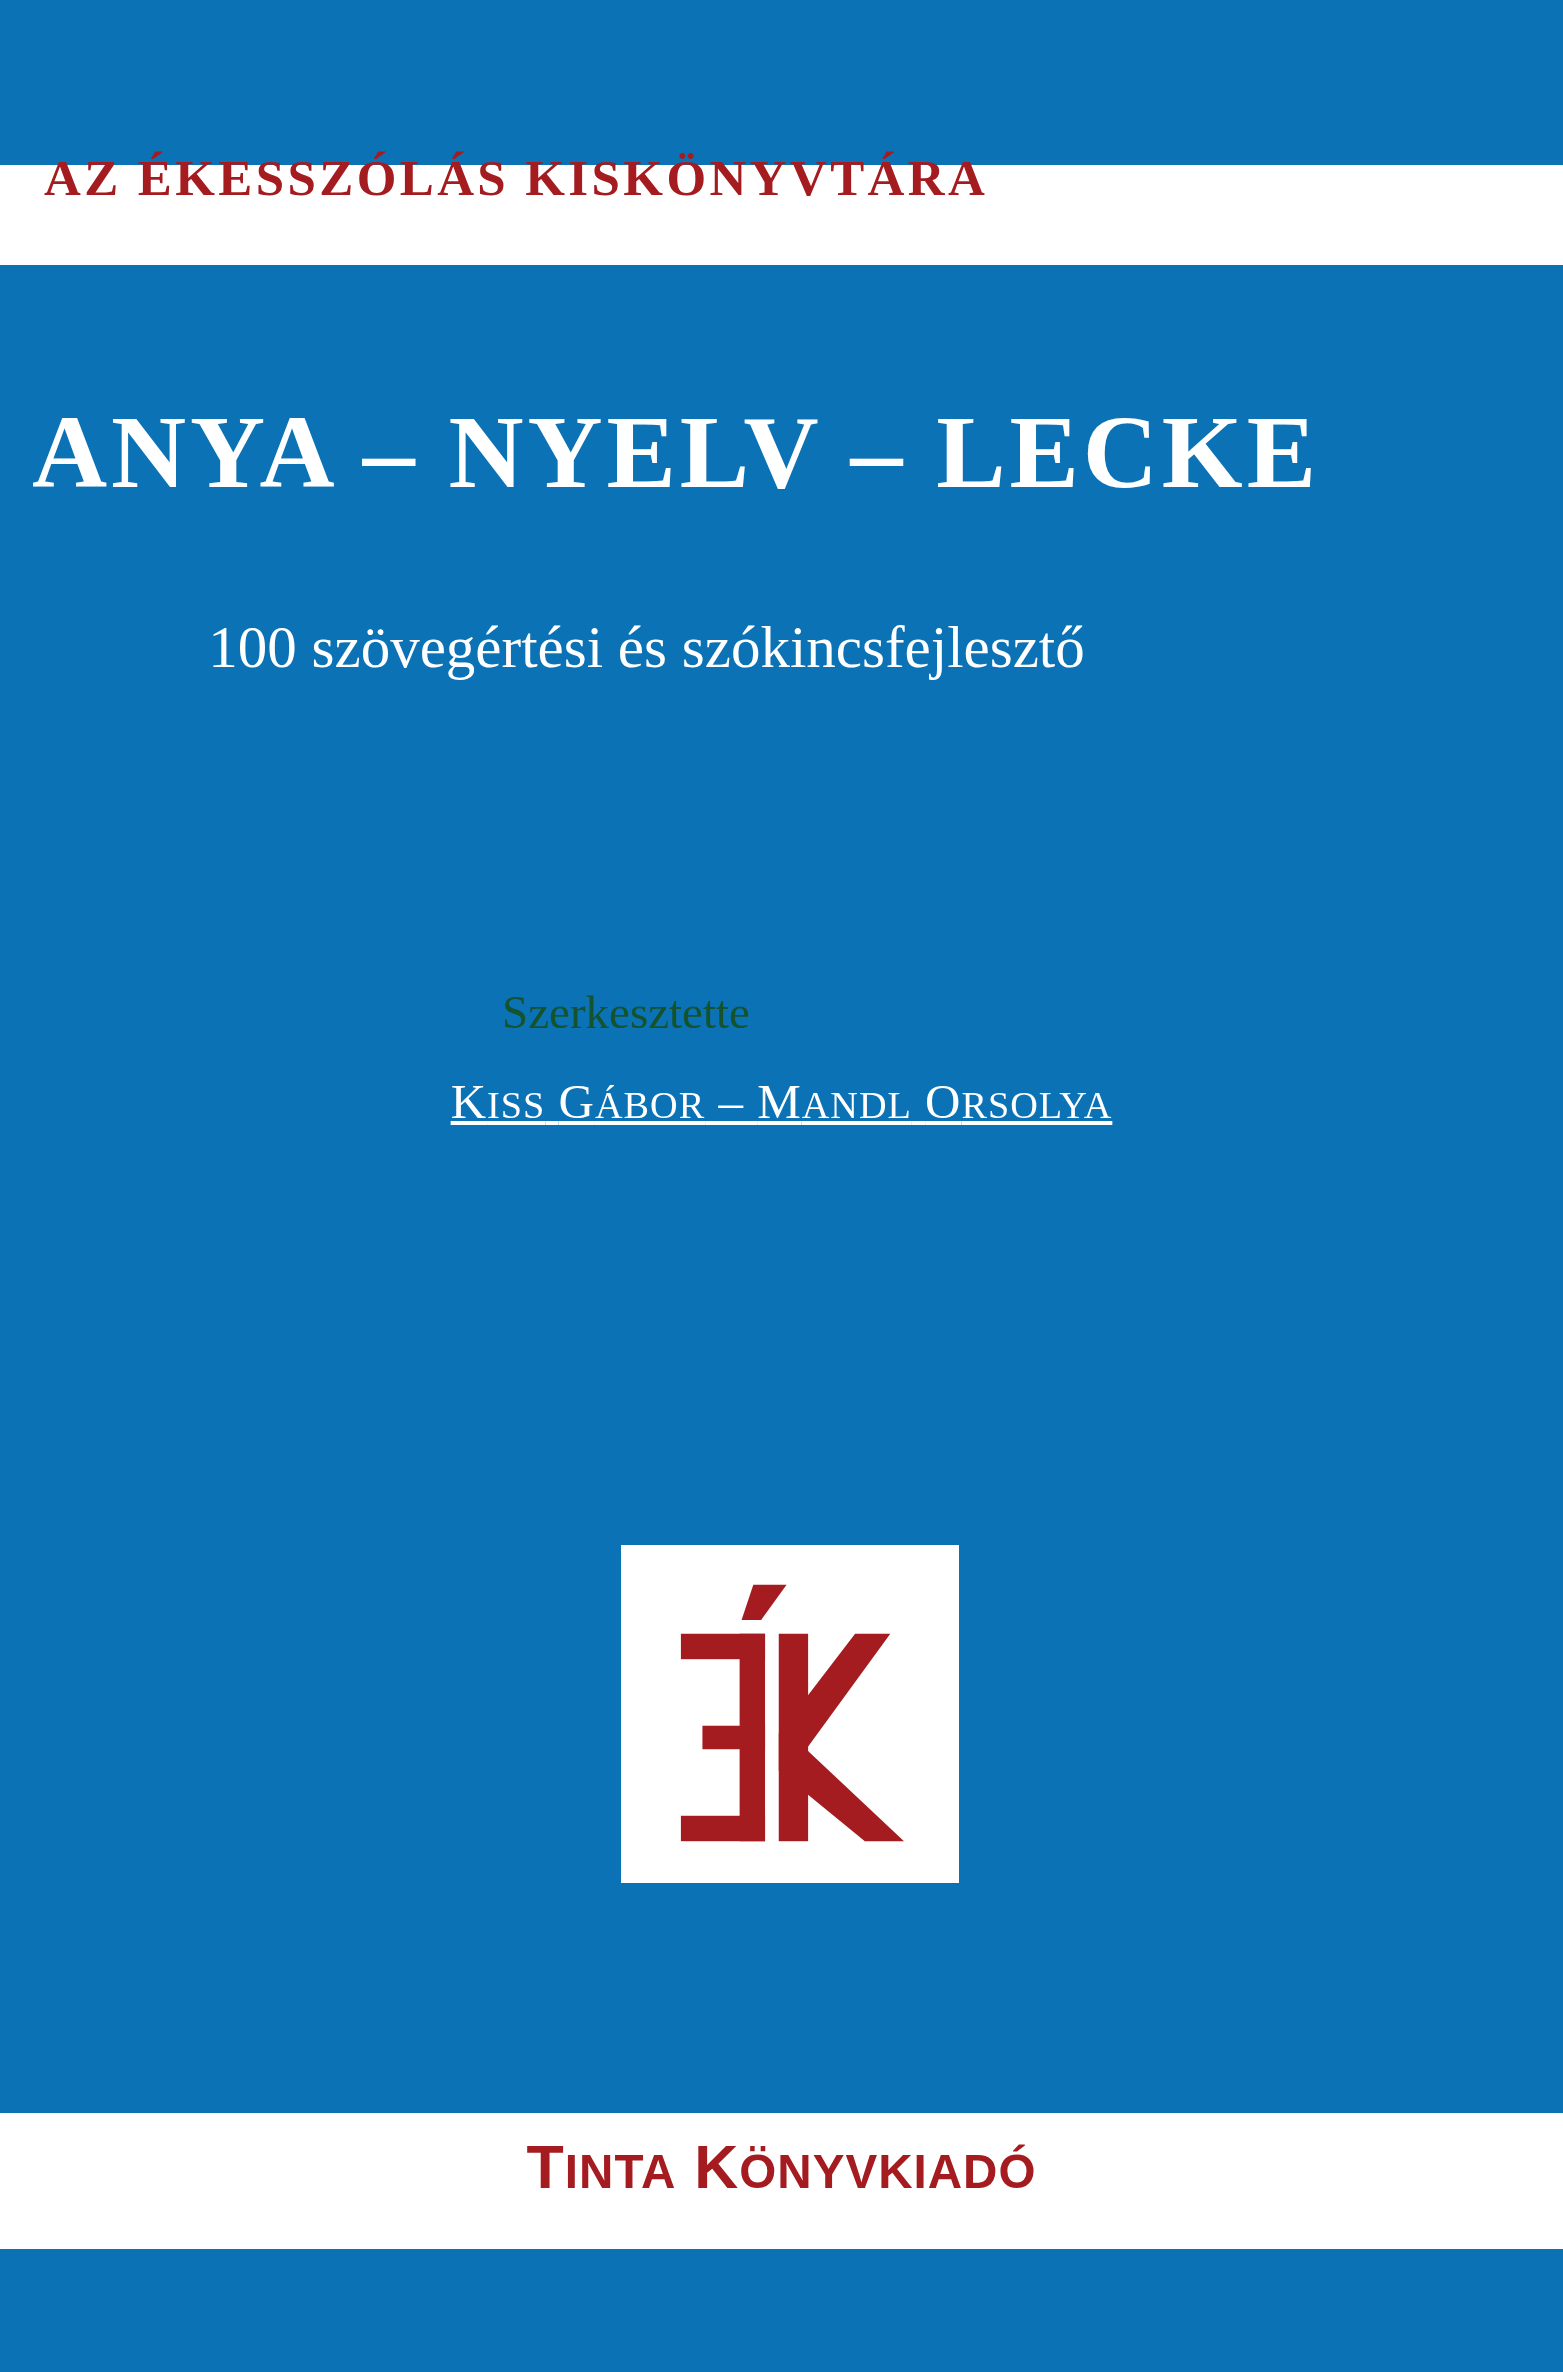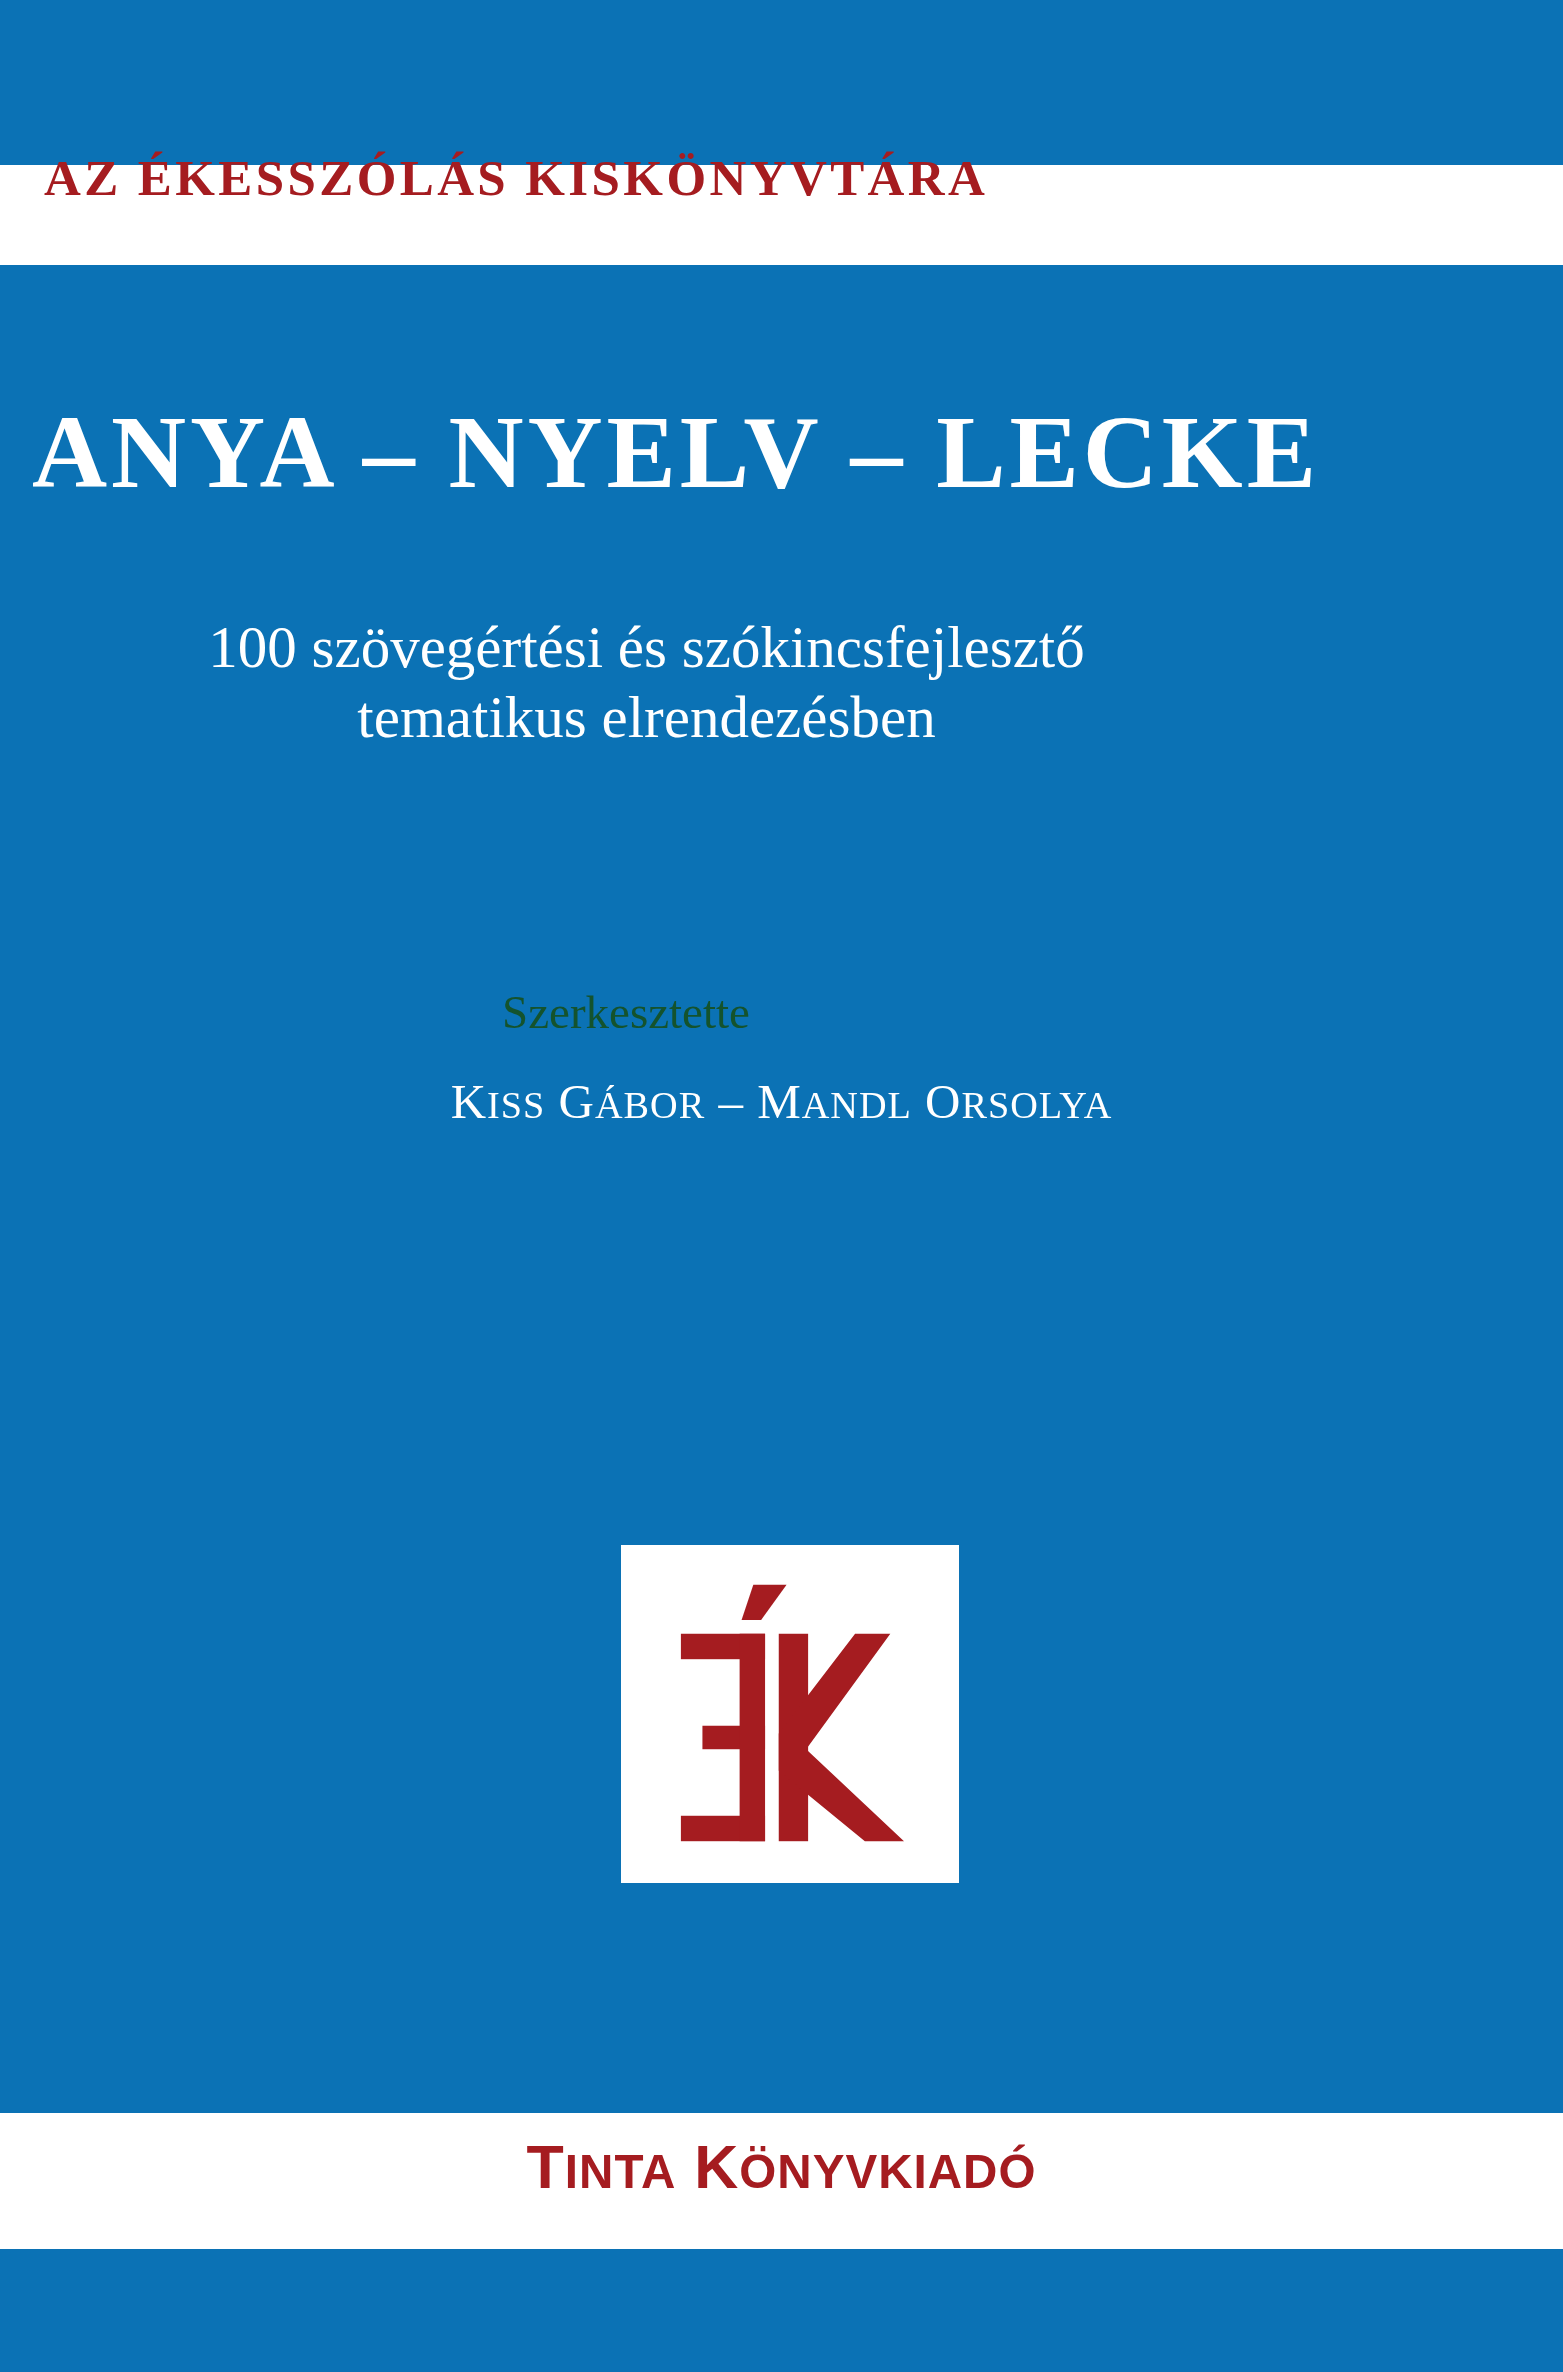--- a/index.html
+++ b/index.html
@@ -98,20 +98,21 @@
   .editors {
     position: absolute;
     left: 0;
     top: 1073px;
     width: 1563px;
     text-align: center;
     color: #ffffff;
     font-family: "Liberation Serif", serif;
     font-size: 49px;
     letter-spacing: 1px;
+    text-decoration: underline;
   }
   .sc {
     font-size: 0.78em;
   }
   
   .logo-box {
     position: absolute;
     left: 621px;
     top: 1545px;
     width: 338px;
@@ -146,21 +147,20 @@
   <div class="band-top"></div>
   <div class="band-main"></div>
   <div class="band-bottom"></div>
 
   <div class="series-title">AZ ÉKESSZÓLÁS KISKÖNYVTÁRA</div>
 
   <div class="main-title">ANYA – NYELV – LECKE</div>
 
   <div class="subtitle">
     <div>100 szövegértési és szókincsfejlesztő</div>
-    <div>tematikus elrendezésben</div>
   </div>
 
   <div class="edited-by">Szerkesztette</div>
 
   <div class="editors">
     <span>K</span><span class="sc">ISS</span>
     <span>G</span><span class="sc">ÁBOR</span><span> – </span><span>M</span><span class="sc">ANDL</span>
     <span>O</span><span class="sc">RSOLYA</span>
   </div>
 

